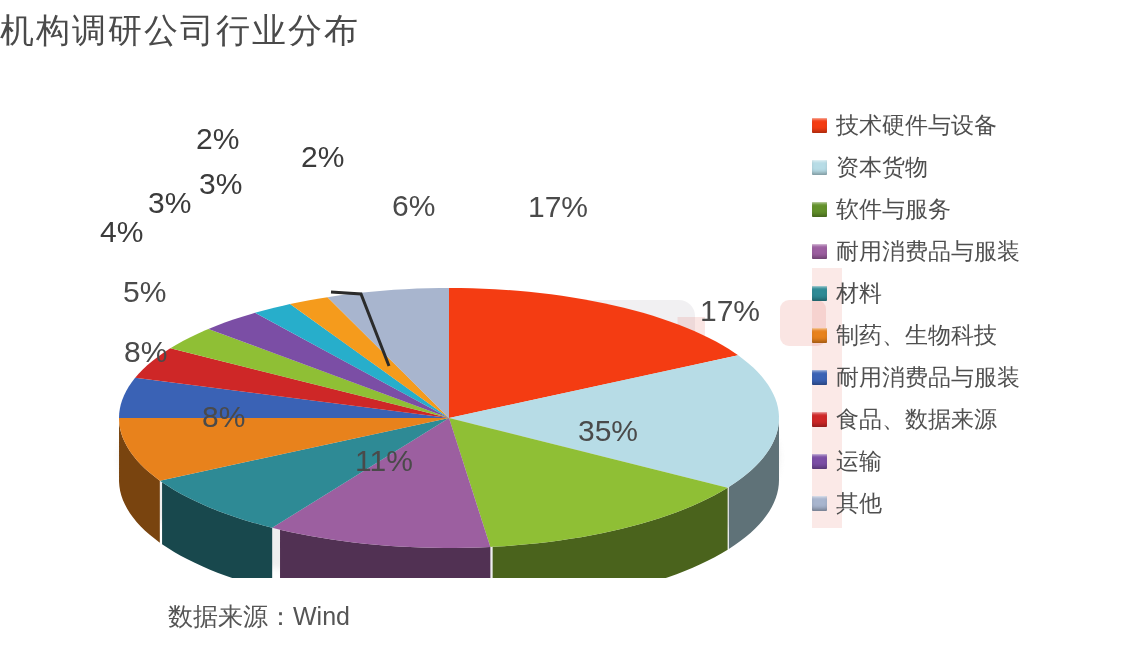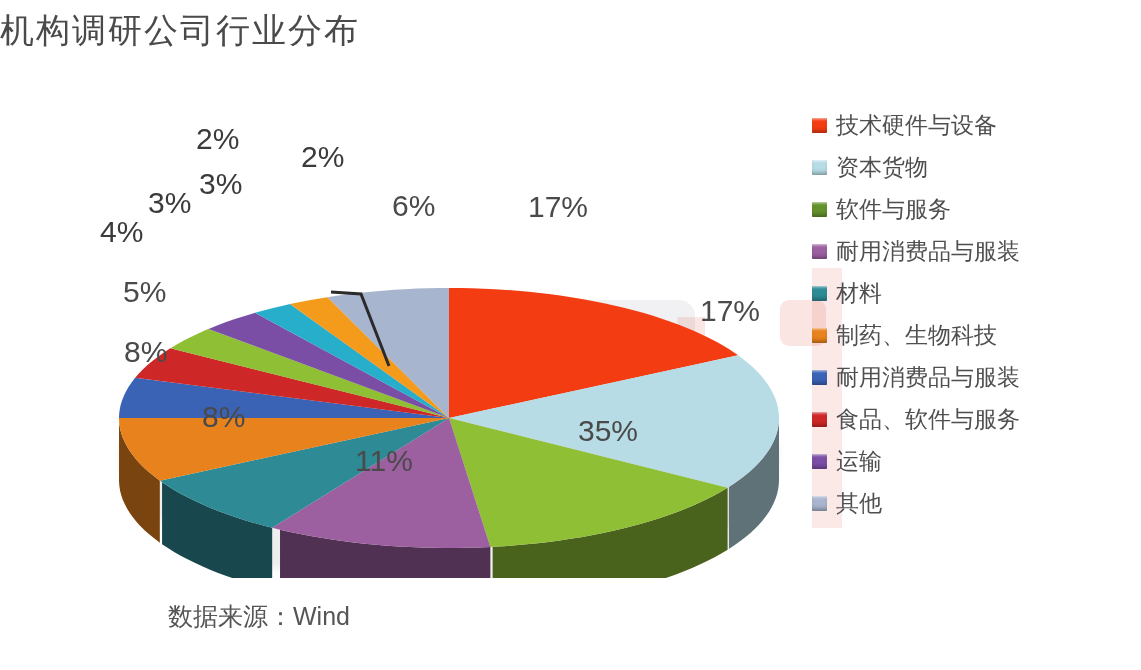--- a/index.html
+++ b/index.html
@@ -177,21 +177,21 @@
       <div class="legend-row">
         <span class="legend-swatch" style="background: rgb(232, 130, 28);"></span>
         <span class="legend-text">制药、生物科技</span>
       </div>
       <div class="legend-row">
         <span class="legend-swatch" style="background: rgb(58, 98, 181);"></span>
         <span class="legend-text">耐用消费品与服装</span>
       </div>
       <div class="legend-row">
         <span class="legend-swatch" style="background: rgb(206, 39, 39);"></span>
-        <span class="legend-text">食品、软件与服务</span>
+        <span class="legend-text">食品、数据来源</span>
       </div>
       <div class="legend-row">
         <span class="legend-swatch" style="background: rgb(123, 78, 165);"></span>
         <span class="legend-text">运输</span>
       </div>
       <div class="legend-row">
         <span class="legend-swatch" style="background: rgb(168, 181, 206);"></span>
         <span class="legend-text">其他</span>
       </div>
     </div>

